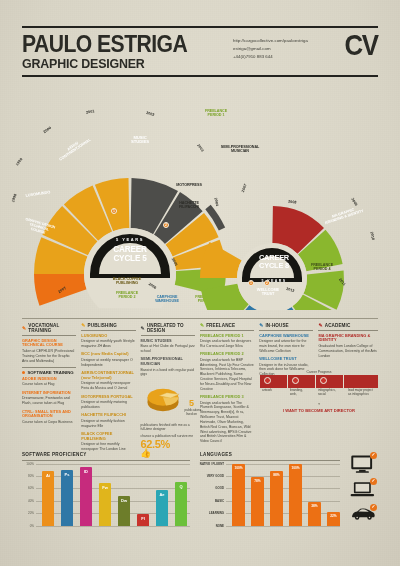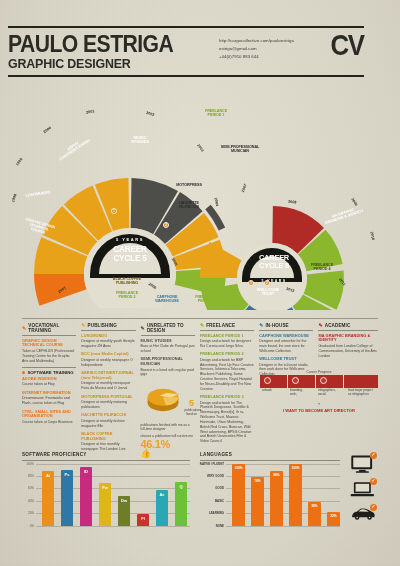--- a/index.html
+++ b/index.html
@@ -11,21 +11,21 @@
     position:relative;
   }
   .page{position:absolute;inset:0;background:
      radial-gradient(ellipse at 50% 40%, #e4e0d2 0%, #d9d5c6 70%, #cfcabb 100%);}
   .noise{position:absolute;inset:0;opacity:.5;
      background-image:repeating-linear-gradient(0deg, rgba(0,0,0,.012) 0px, rgba(0,0,0,.012) 1px, transparent 1px, transparent 2px),
                       repeating-linear-gradient(90deg, rgba(0,0,0,.012) 0px, rgba(0,0,0,.012) 1px, transparent 1px, transparent 2px);
      pointer-events:none;}
 
   
-  .header{position:absolute;left:8px;top:26px;width:356px;}
+  .header{position:absolute;left:22px;top:26px;width:356px;}
   .rule{height:2px;background:#23231f;}
   .hdr-body{display:flex;align-items:flex-start;justify-content:space-between;padding:5px 0 3px;}
   .name{font-weight:bold;font-size:23px;letter-spacing:-.6px;line-height:1.02;
         transform:scaleX(.92);transform-origin:left center;white-space:nowrap;}
   .role{font-weight:bold;font-size:13.5px;letter-spacing:-.2px;line-height:1.1;margin-top:1px;
         transform:scaleX(.92);transform-origin:left center;white-space:nowrap;}
   .contact{font-size:4.3px;line-height:1.85;letter-spacing:.05px;color:#3b3b34;margin-top:4px;}
   .cv{font-weight:bold;font-size:30px;letter-spacing:-1.5px;line-height:.8;
       transform:scaleX(.86);transform-origin:right top;}
 
@@ -329,21 +329,21 @@
           <path d="M 50 32 L 90 32 A 40 22 0 0 1 58 53.5 Z" fill="#f0c45c"></path>
           <path d="M 60 20 L 92 24 L 70 34 L 40 28 Z" fill="#f5d98c" stroke="#d9a93a" stroke-width="1"></path>
         </svg>
         <div style="position:absolute;left:44px;top:18px;text-align:center;width:14px;">
           <div class="statnum">5</div>
           <div class="statcap">publications lived on</div>
         </div>
       </div>
       <div class="pie-note">publications finished with me as a full-time designer</div>
       <div class="pie-note" style="margin-top:2px;">chance a publication will survive me</div>
-      <div class="bignum">46.1%</div>
+      <div class="bignum">62.5%</div>
       <div style="font-size:9px;color:#e8a21a;margin-top:-2px;">👍</div>
     </div>
 
     <div class="col">
       <div class="sec-head">
         <span class="pin" style="color:#8ab72e">✎</span>
         <span>FREELANCE</span>
       </div>
       <div class="entry">
         <div class="entry-t" style="color:#7aa326">FREELANCE PERIOD 1</div>

